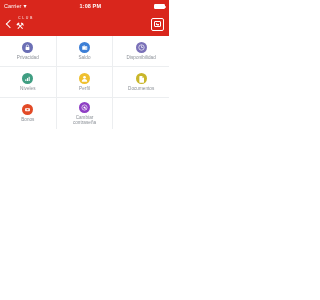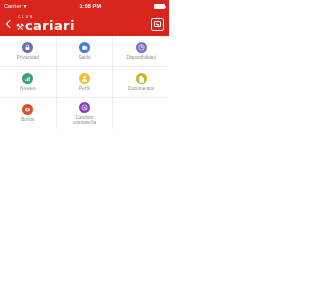--- a/index.html
+++ b/index.html
@@ -248,21 +248,20 @@
   </div>
 
   <div class="navbar">
     <div class="back-btn">
       <span class="chev"></span>
     </div>
     <div class="brand">
       <span class="brand-club">CLUB</span>
       <span class="brand-name">
         <span class="brand-mark">⚒</span>
-        <span>cariari</span>
       </span>
     </div>
     <div class="card-btn">
       <span class="card-btn-inner"></span>
     </div>
   </div>
 
   <div class="grid-wrap">
     <div class="grid">
 

